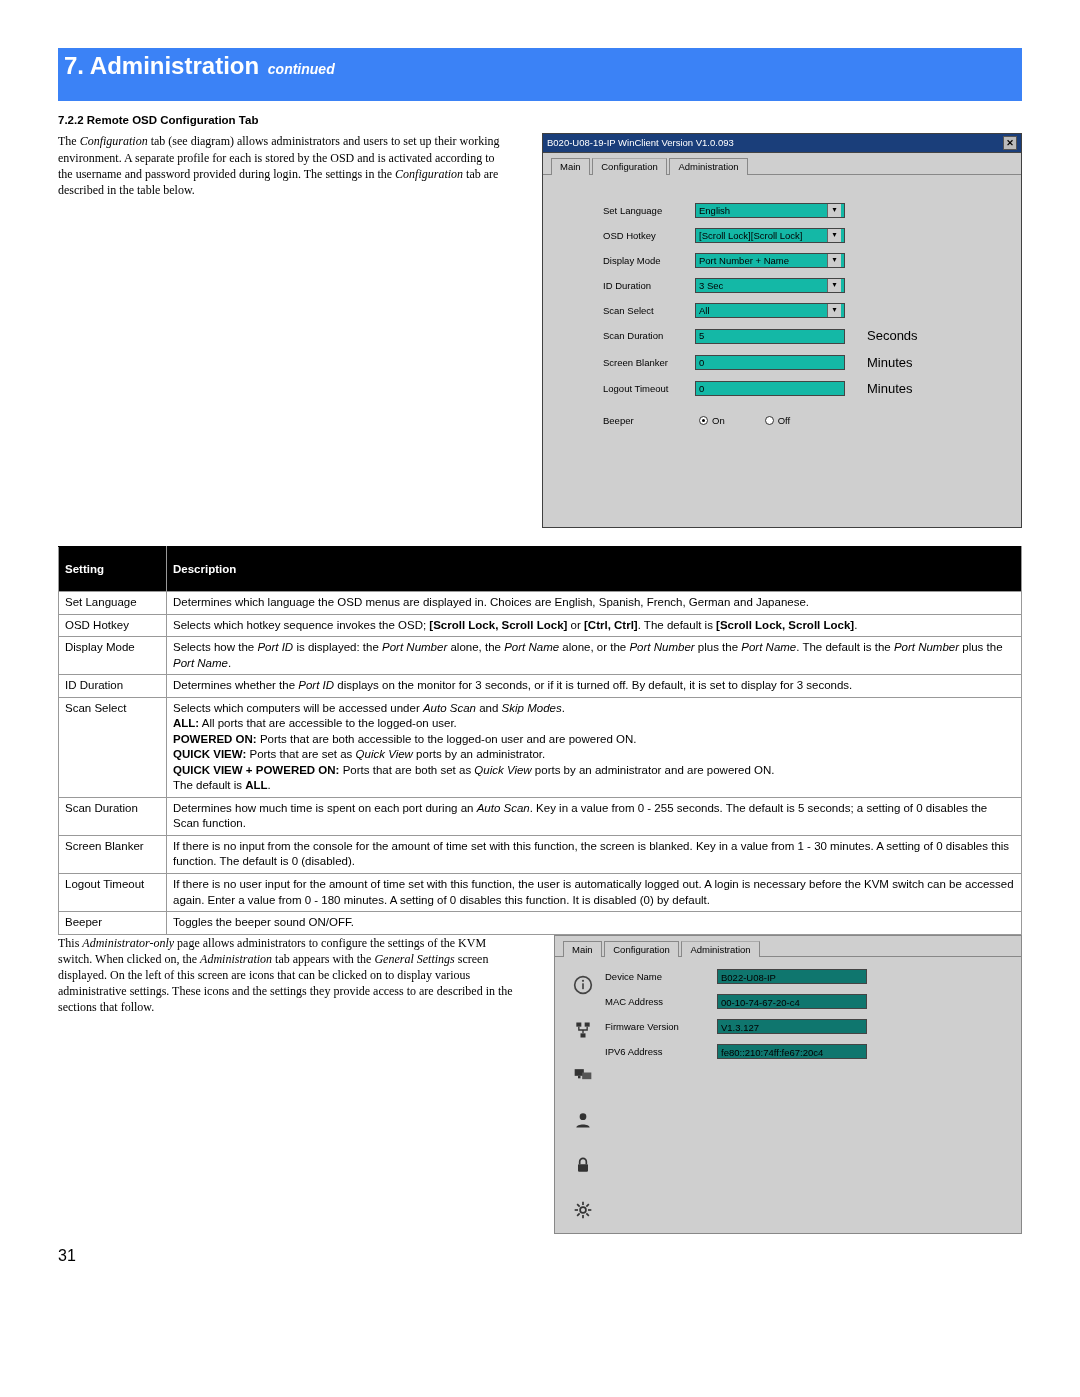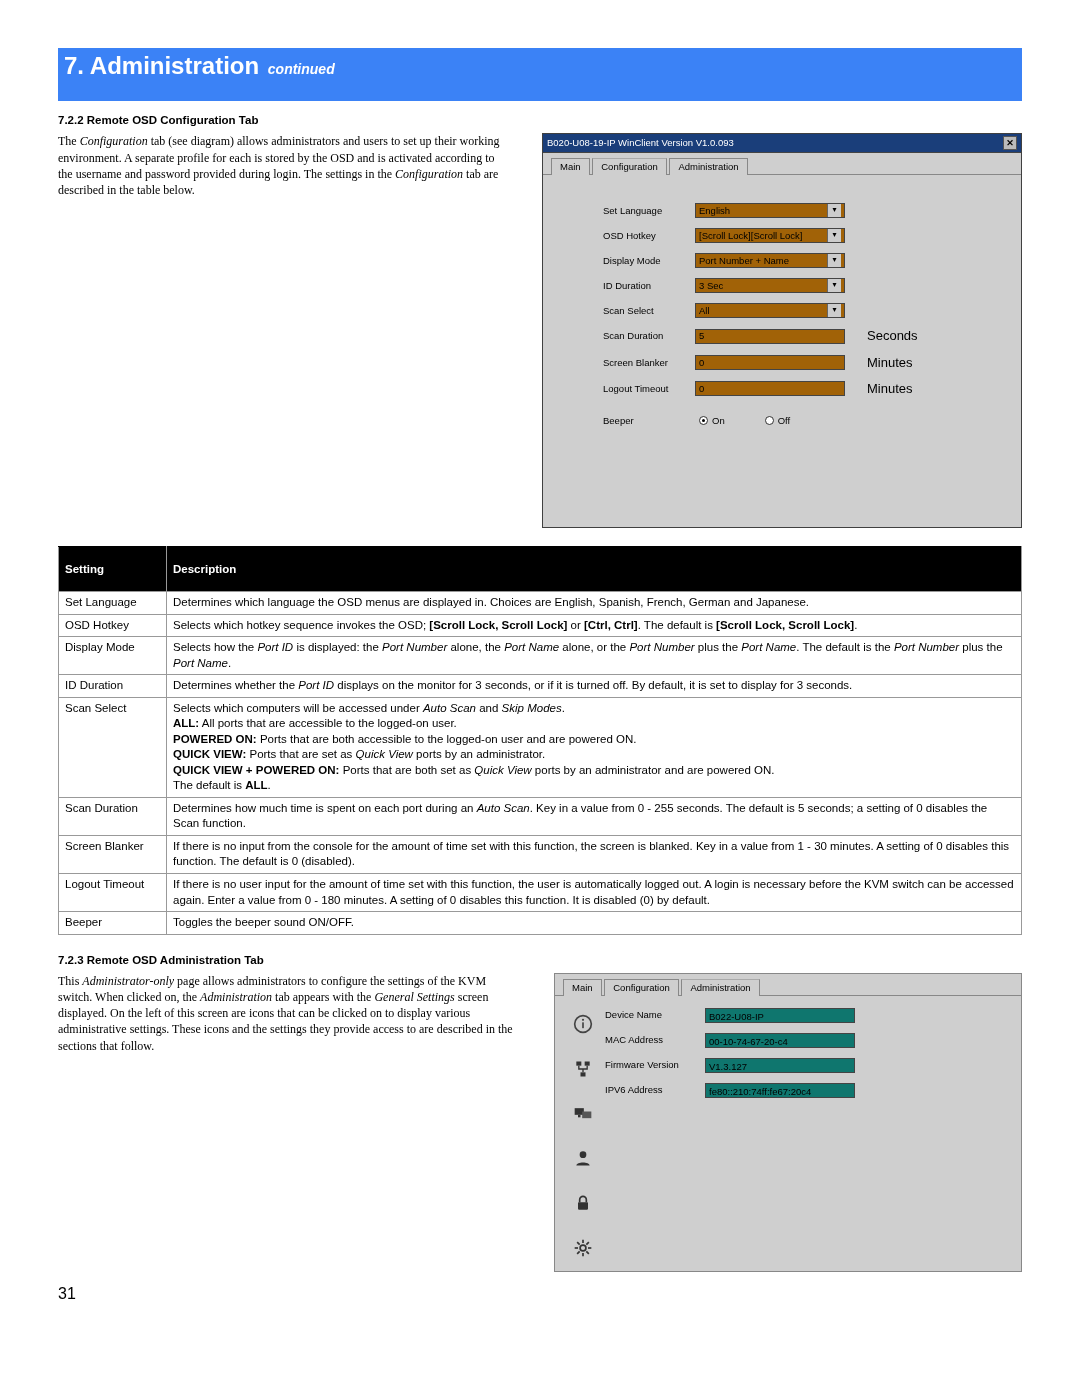--- a/index.html
+++ b/index.html
@@ -108,21 +108,21 @@
     flex: 1;
     max-width: 160px;
   }
   .wc-row .suffix {
     margin-left: 12px;
     font-size: 13px;
   }
   .mock-select, .mock-input {
     display: flex;
     align-items: center;
-    background: #a16207;
+    background: #14b8a6;
     border: 1px solid #444;
     height: 15px;
     font-size: 9.5px;
     padding: 0 3px;
     width: 150px;
   }
   .mock-select {
     justify-content: space-between;
   }
   .mock-select .arrow {
@@ -192,21 +192,21 @@
   .admin-form {
     flex: 1;
     padding-left: 4px;
   }
   .admin-row {
     display: flex;
     align-items: center;
     margin-bottom: 10px;
   }
   .admin-row .lbl {
-    width: 100px;
+    width: 112px;
     font-size: 9.5px;
   }
   .admin-row .val {
     background: #0f766e;
     border: 1px solid #444;
     height: 15px;
     width: 150px;
     padding: 0 3px;
     font-size: 9.5px;
     line-height: 15px;
@@ -372,21 +372,20 @@
           <td>Logout Timeout</td>
           <td>If there is no user input for the amount of time set with this function, the user is automatically logged out. A login is necessary before the KVM switch can be accessed again. Enter a value from 0 - 180 minutes. A setting of 0 disables this function. It is disabled (0) by default.</td>
         </tr>
         <tr>
           <td>Beeper</td>
           <td>Toggles the beeper sound ON/OFF.</td>
         </tr>
       </tbody>
   </table>
 
-  <div class="sec-heading" style="margin-top:18px;">7.2.3 Remote OSD Administration Tab</div>
 
   <div class="two-col">
     <div class="text" style="flex:0 0 462px;">This <span class="ital">Administrator-only</span> page allows administrators to configure the settings of the KVM switch. When clicked on, the <span class="ital">Administration</span> tab appears with the <span class="ital">General Settings</span> screen displayed. On the left of this screen are icons that can be clicked on to display various administrative settings. These icons and the settings they provide access to are described in the sections that follow.</div>
 
     <div class="admin-pane">
       <div class="wc-tabs" style="margin:4px 4px 0 8px;">
         <span class="wc-tab">Main</span>
         <span class="wc-tab">Configuration</span>
         <span class="wc-tab active">Administration</span>
       </div>

